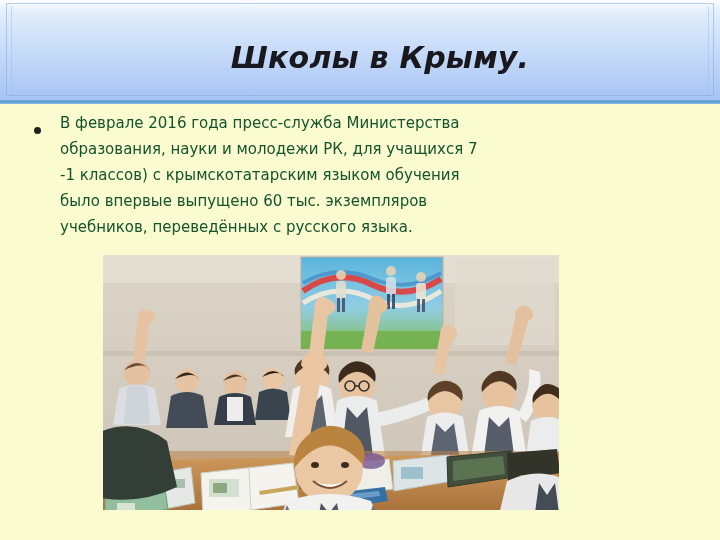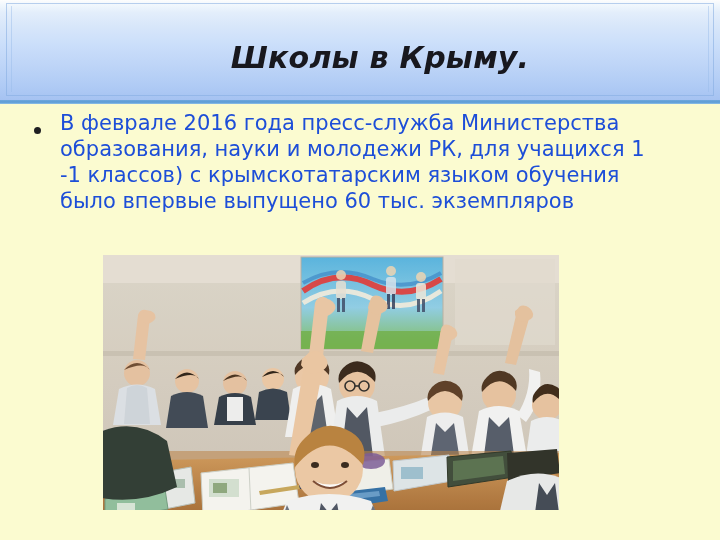--- a/index.html
+++ b/index.html
@@ -105,23 +105,23 @@
   .bullet-dot .dot {
     display: inline-block;
     width: 7px;
     height: 7px;
     border-radius: 50%;
     background: #1f1f22;
   }
   .bullet-text {
     flex: 1 1 auto;
     font-family: "DejaVu Sans", sans-serif;
-    font-size: 21px;
+    font-size: 15px;
     line-height: 26px;
-    color: #1d4ed8;
+    color: #14532d;
     text-align: left;
   }
   .bullet-text .ln { display: block; white-space: nowrap; }
 
   
   .photo {
     position: absolute;
     left: 103px;
     top: 255px;
     width: 456px;
@@ -143,23 +143,24 @@
     <div class="title-rule"></div>
   </div>
 
   <div class="body-block">
     <div class="bullet-row">
       <div class="bullet-dot">
         <span class="dot"></span>
       </div>
       <div class="bullet-text">
         <span class="ln">В феврале 2016 года пресс-служба Министерства</span>
-        <span class="ln">образования, науки и молодежи РК, для учащихся 1</span>
+        <span class="ln">образования, науки и молодежи РК, для учащихся 7</span>
         <span class="ln">-1 классов) с крымскотатарским языком обучения</span>
         <span class="ln">было впервые выпущено 60 тыс. экземпляров</span>
+        <span class="ln">учебников, переведённых с русского языка.</span>
       </div>
     </div>
   </div>
 
   <div class="photo">
     <svg width="456" height="255" viewBox="0 0 456 255" xmlns="http://www.w3.org/2000/svg">
       <defs>
         <linearGradient id="wallG" x1="0" y1="0" x2="0" y2="1">
           <stop offset="0%" stop-color="#ddd8ce"></stop>
           <stop offset="100%" stop-color="#cdc6ba"></stop>

